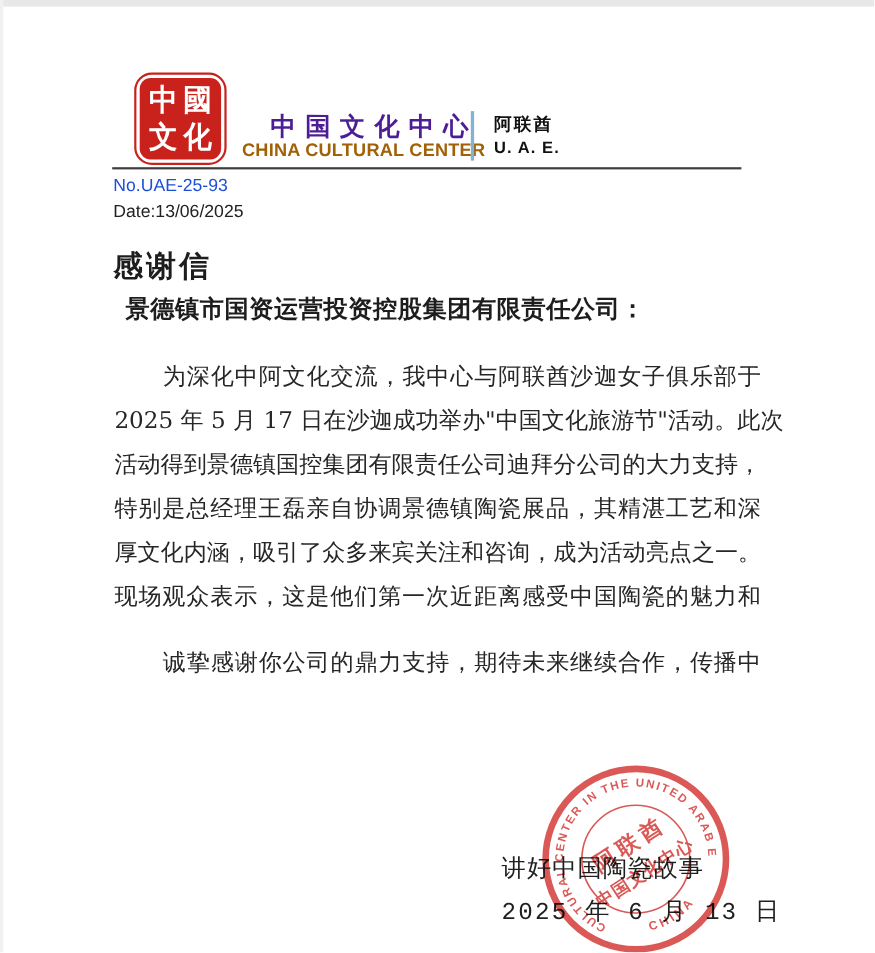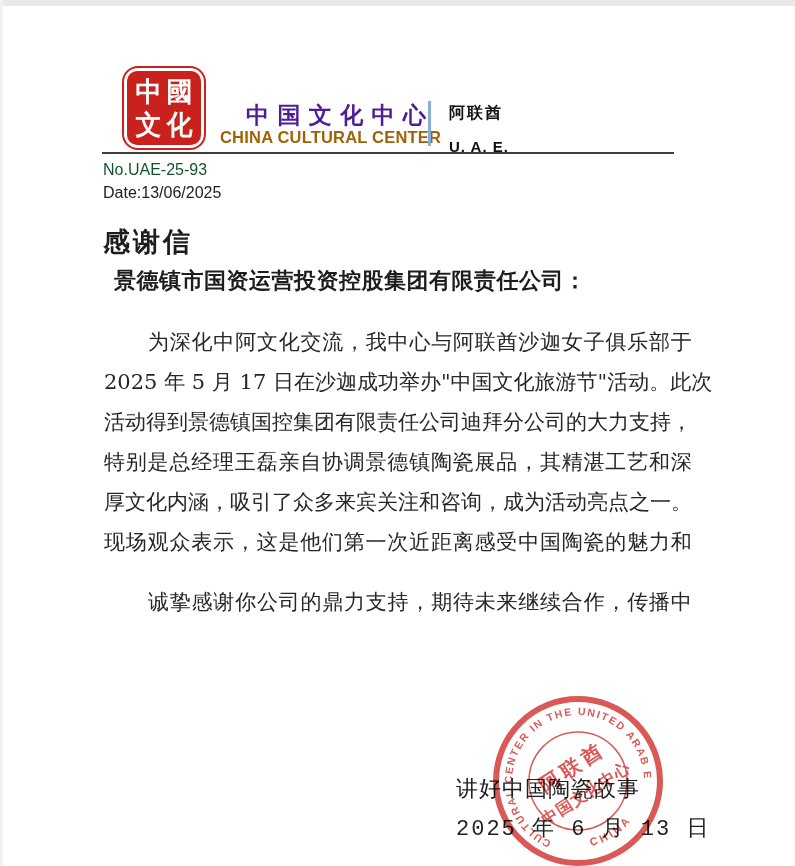--- a/index.html
+++ b/index.html
@@ -44,26 +44,26 @@
   }
   .header-divider{
     position:absolute;left:428px;top:101px;width:3px;height:45px;background:var(--divider_blue);
   }
   .branch-cn{
     position:absolute;left:449px;top:103px;
     font-size:16px;font-weight:bold;color:#111;letter-spacing:2px;
   }
   .branch-en{
     position:absolute;left:449px;top:126px;
-    font-size:15px;font-weight:bold;color:#111;letter-spacing:1px;margin-top:12px;
+    font-size:15px;font-weight:bold;color:#111;letter-spacing:1px;
   }
   .header-rule{
     position:absolute;left:102px;top:152px;width:572px;height:2px;background:#3d3d3d;
   }
-  .ref-no{position:absolute;left:103px;top:161px;font-size:16px;color:#14532d;}
+  .ref-no{position:absolute;left:103px;top:161px;font-size:16px;color:#1d4ed8;}
   .date-line{position:absolute;left:103px;top:184px;font-size:16px;color:#222;}
 
   
   .letter-title{
     position:absolute;left:103px;top:224px;width:560px;text-align:left;
     font-size:27px;font-weight:bold;color:#1d1d1d;letter-spacing:3px;
   }
   .recipient{
     position:absolute;left:114px;top:266px;
     font-size:22px;font-weight:bold;color:#1d1d1d;letter-spacing:0.5px;white-space:nowrap;

